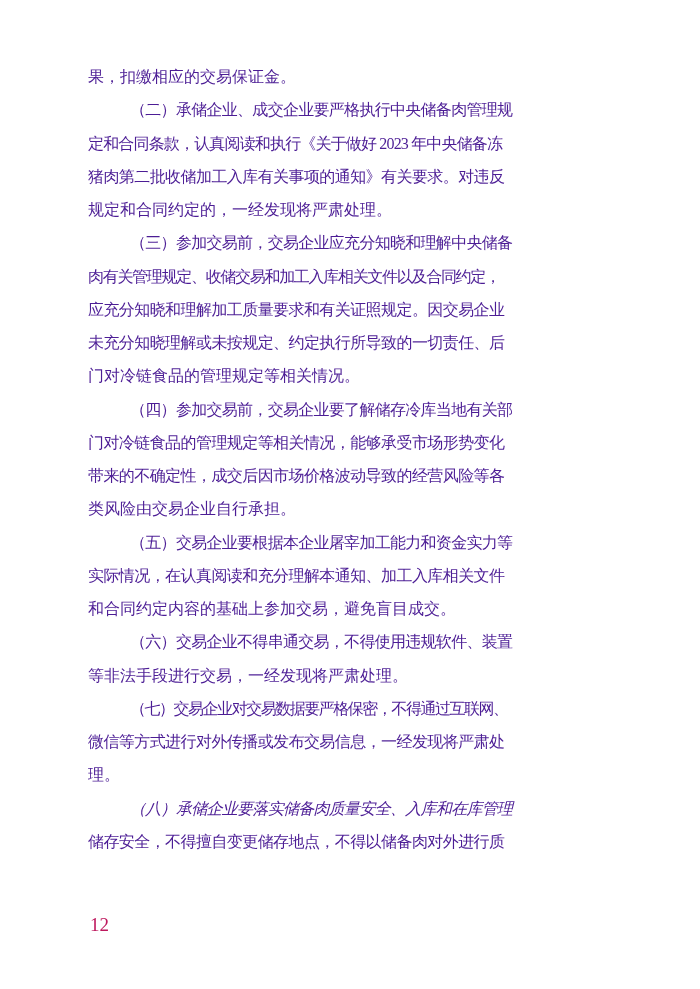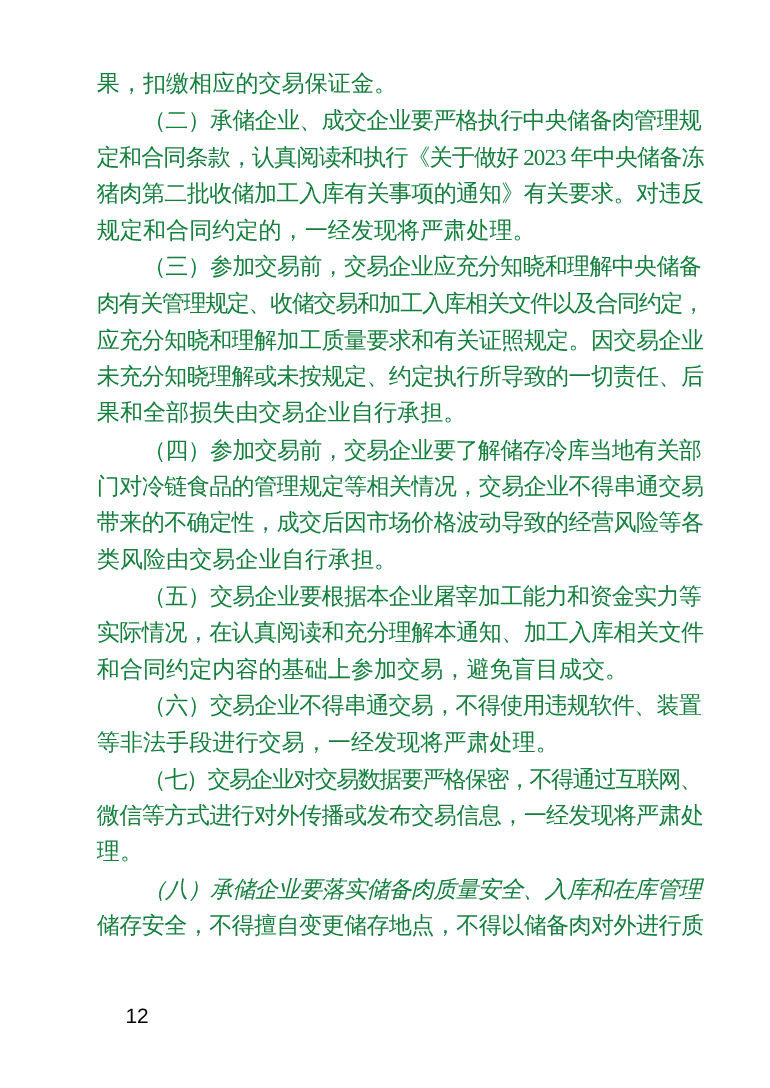--- a/index.html
+++ b/index.html
@@ -17,60 +17,59 @@
   }
   .doc-body {
     position: absolute;
     left: 88px;
     top: 60px;
     width: 525px;
   }
   .line {
     height: 33.25px;
     line-height: 33.25px;
-    font-size: 21px;
-    color: #15803d;
+    font-size: 16px;
+    color: #4c1d95;
     white-space: nowrap;
     overflow: visible;
   }
   .line.indent {
     padding-left: 42px;
   }
   .line span {
     display: inline-block;
     white-space: nowrap;
   }
   .page-number {
     position: absolute;
     left: 90px;
     top: 913px;
     font-size: 19px;
     line-height: 24px;
-    color: #000000;
-    font-family: Liberation Sans, sans-serif;
-    margin-left: 24px;
+    color: #be185d;
+    font-family: Liberation Serif, serif;
   }
 </style>
 </head>
 <body>
 
 <div class="doc-page">
   <div class="doc-body">
       <div class="line"><span>果，扣缴相应的交易保证金。</span></div>
       <div class="line indent"><span style="letter-spacing: -0.708333px;">（二）承储企业、成交企业要严格执行中央储备肉管理规</span></div>
       <div class="line"><span style="letter-spacing: -0.833333px;">定和合同条款，认真阅读和执行《关于做好 2023 年中央储备冻</span></div>
       <div class="line"><span style="letter-spacing: -0.576923px; font-family: Liberation Serif, serif;">猪肉第二批收储加工入库有关事项的通知》有关要求。对违反</span></div>
       <div class="line"><span>规定和合同约定的，一经发现将严肃处理。</span></div>
       <div class="line indent"><span style="letter-spacing: -0.708333px;">（三）参加交易前，交易企业应充分知晓和理解中央储备</span></div>
       <div class="line"><span style="letter-spacing: -1.2963px;">肉有关管理规定、收储交易和加工入库相关文件以及合同约定，</span></div>
       <div class="line"><span style="letter-spacing: -0.576923px;">应充分知晓和理解加工质量要求和有关证照规定。因交易企业</span></div>
       <div class="line"><span style="letter-spacing: -0.576923px;">未充分知晓理解或未按规定、约定执行所导致的一切责任、后</span></div>
-      <div class="line"><span>果和全部损失由交易企业自行承担。</span></div>
+      <div class="line"><span>门对冷链食品的管理规定等相关情况。</span></div>
       <div class="line indent"><span style="letter-spacing: -0.708333px;">（四）参加交易前，交易企业要了解储存冷库当地有关部</span></div>
-      <div class="line"><span style="letter-spacing: -0.576923px;">门对冷链食品的管理规定等相关情况，交易企业不得串通交易</span></div>
+      <div class="line"><span style="letter-spacing: -0.576923px;">门对冷链食品的管理规定等相关情况，能够承受市场形势变化</span></div>
       <div class="line"><span style="letter-spacing: -0.576923px;">带来的不确定性，成交后因市场价格波动导致的经营风险等各</span></div>
       <div class="line"><span>类风险由交易企业自行承担。</span></div>
       <div class="line indent"><span style="letter-spacing: -0.708333px;">（五）交易企业要根据本企业屠宰加工能力和资金实力等</span></div>
       <div class="line"><span style="letter-spacing: -0.576923px;">实际情况，在认真阅读和充分理解本通知、加工入库相关文件</span></div>
       <div class="line"><span>和合同约定内容的基础上参加交易，避免盲目成交。</span></div>
       <div class="line indent"><span style="letter-spacing: -0.708333px;">（六）交易企业不得串通交易，不得使用违规软件、装置</span></div>
       <div class="line"><span>等非法手段进行交易，一经发现将严肃处理。</span></div>
       <div class="line indent"><span style="letter-spacing: -1.48px;">（七）交易企业对交易数据要严格保密，不得通过互联网、</span></div>
       <div class="line"><span style="letter-spacing: -0.576923px;">微信等方式进行对外传播或发布交易信息，一经发现将严肃处</span></div>
       <div class="line"><span>理。</span></div>

